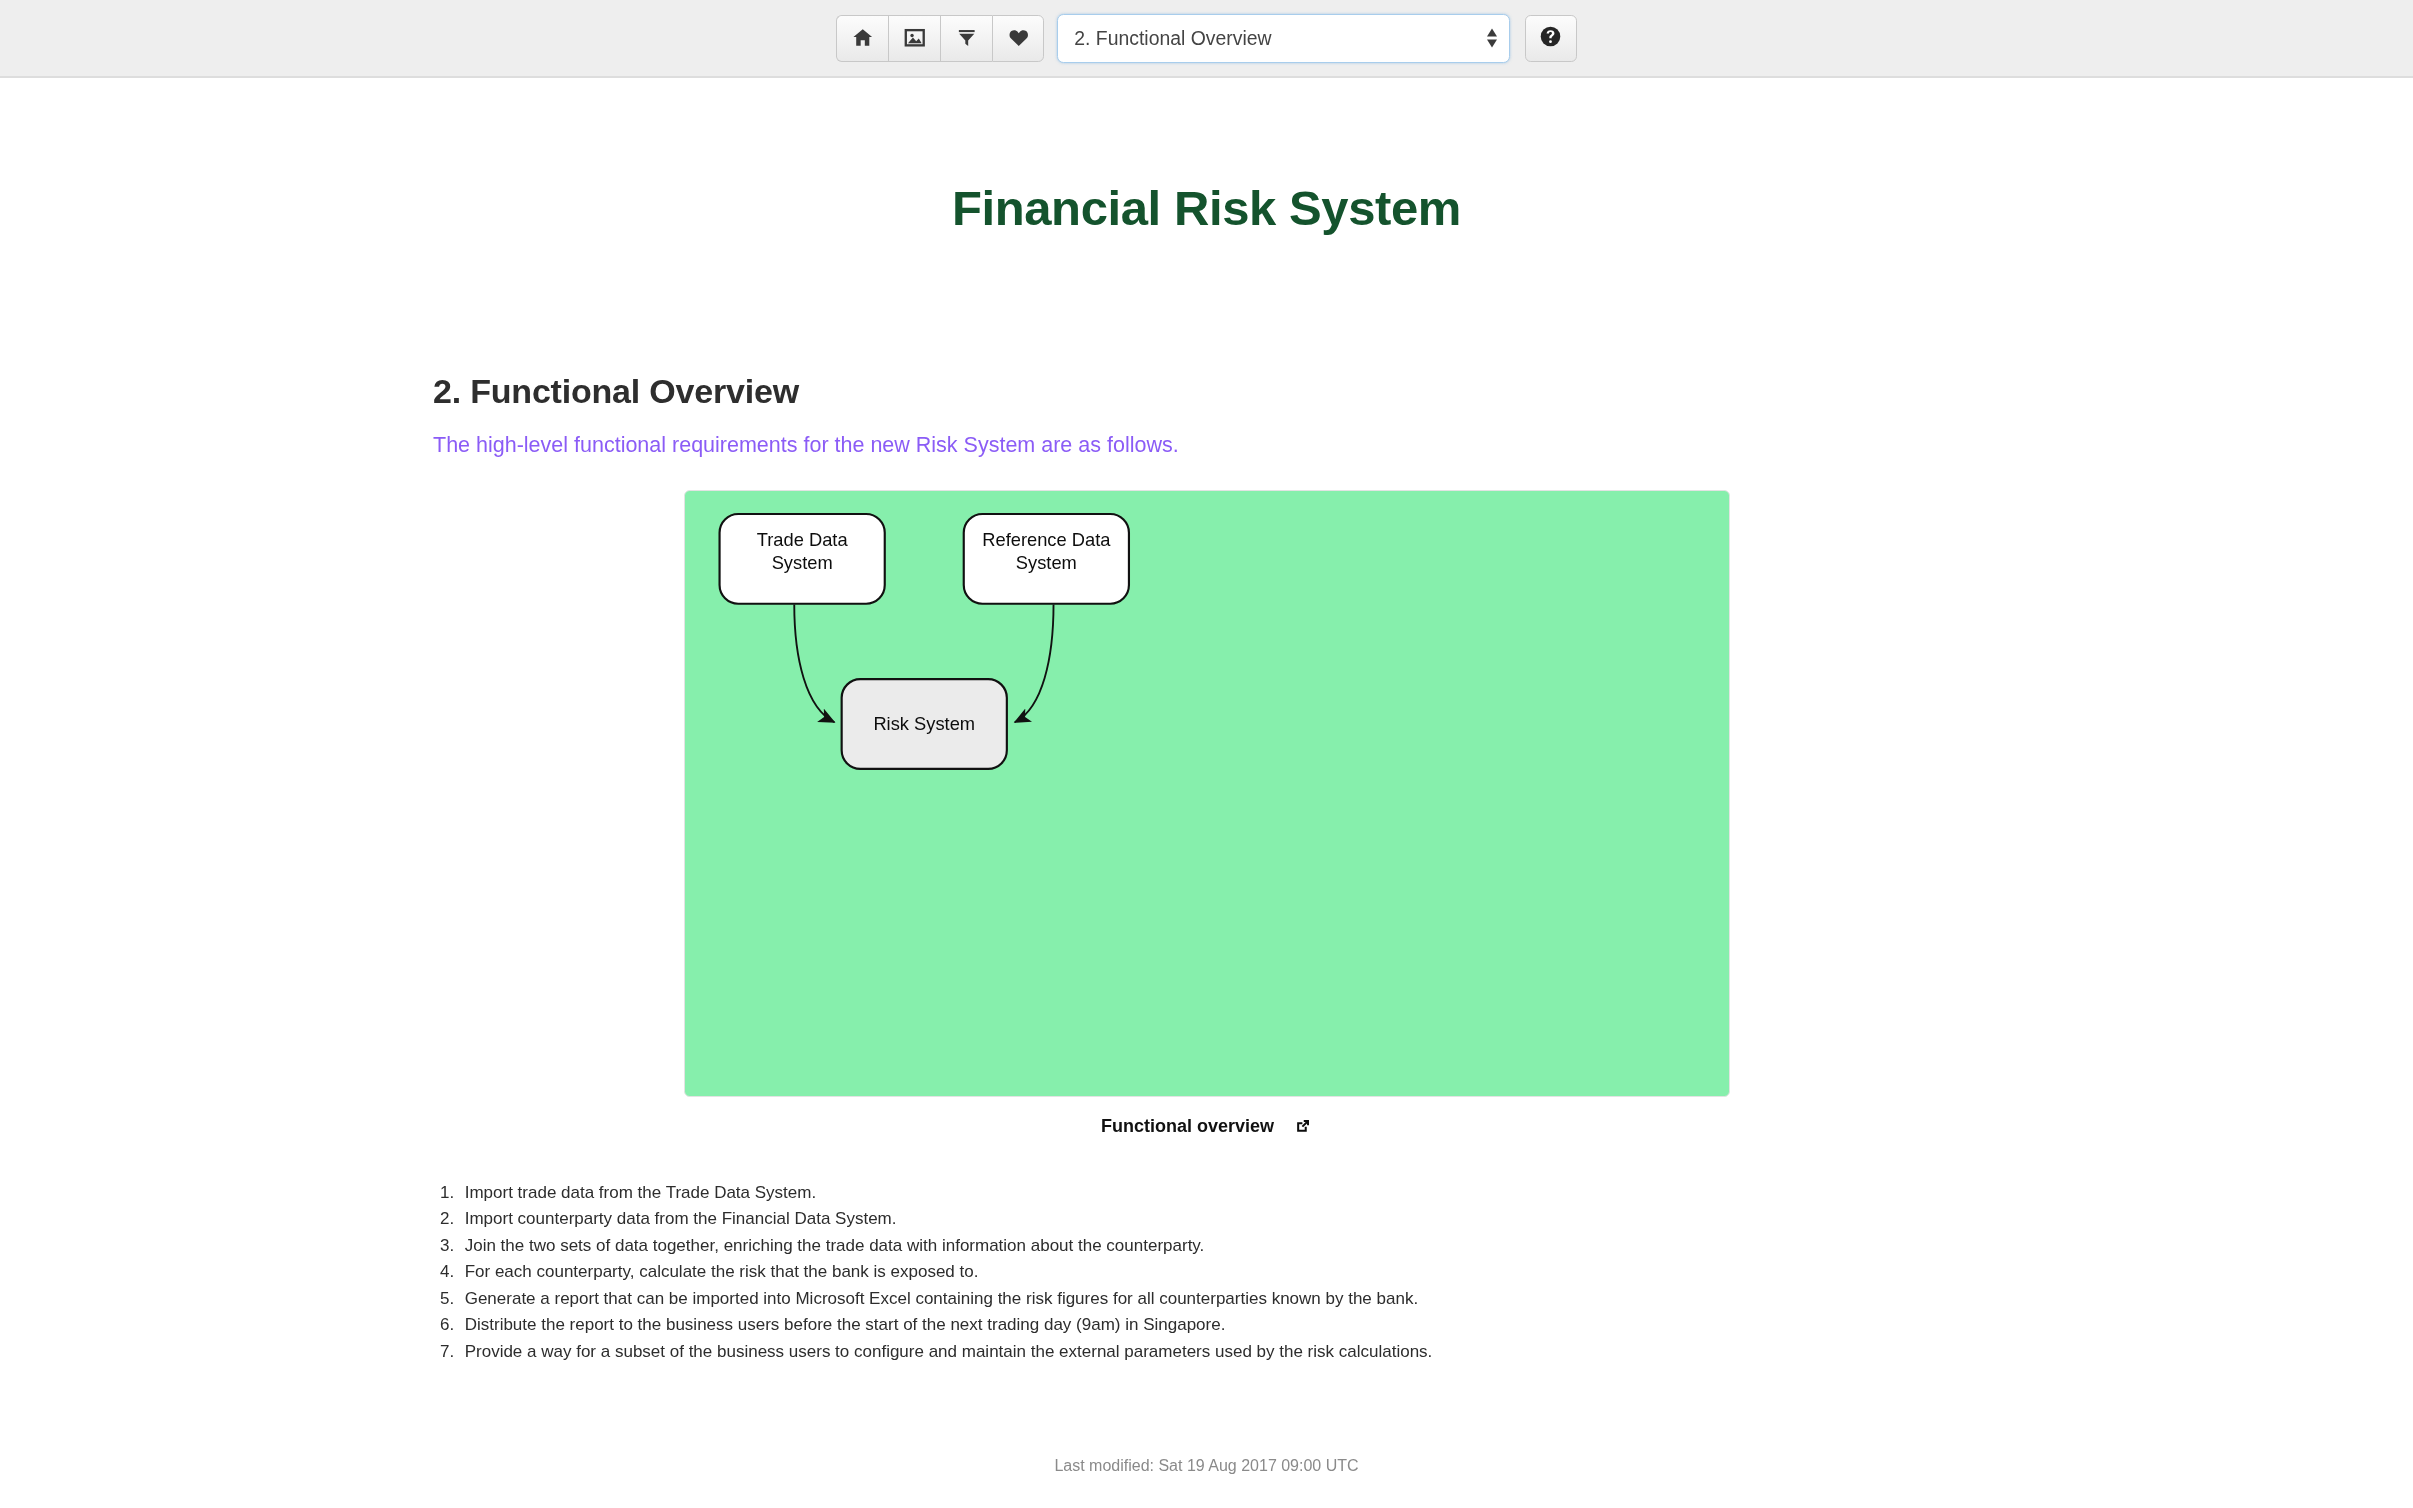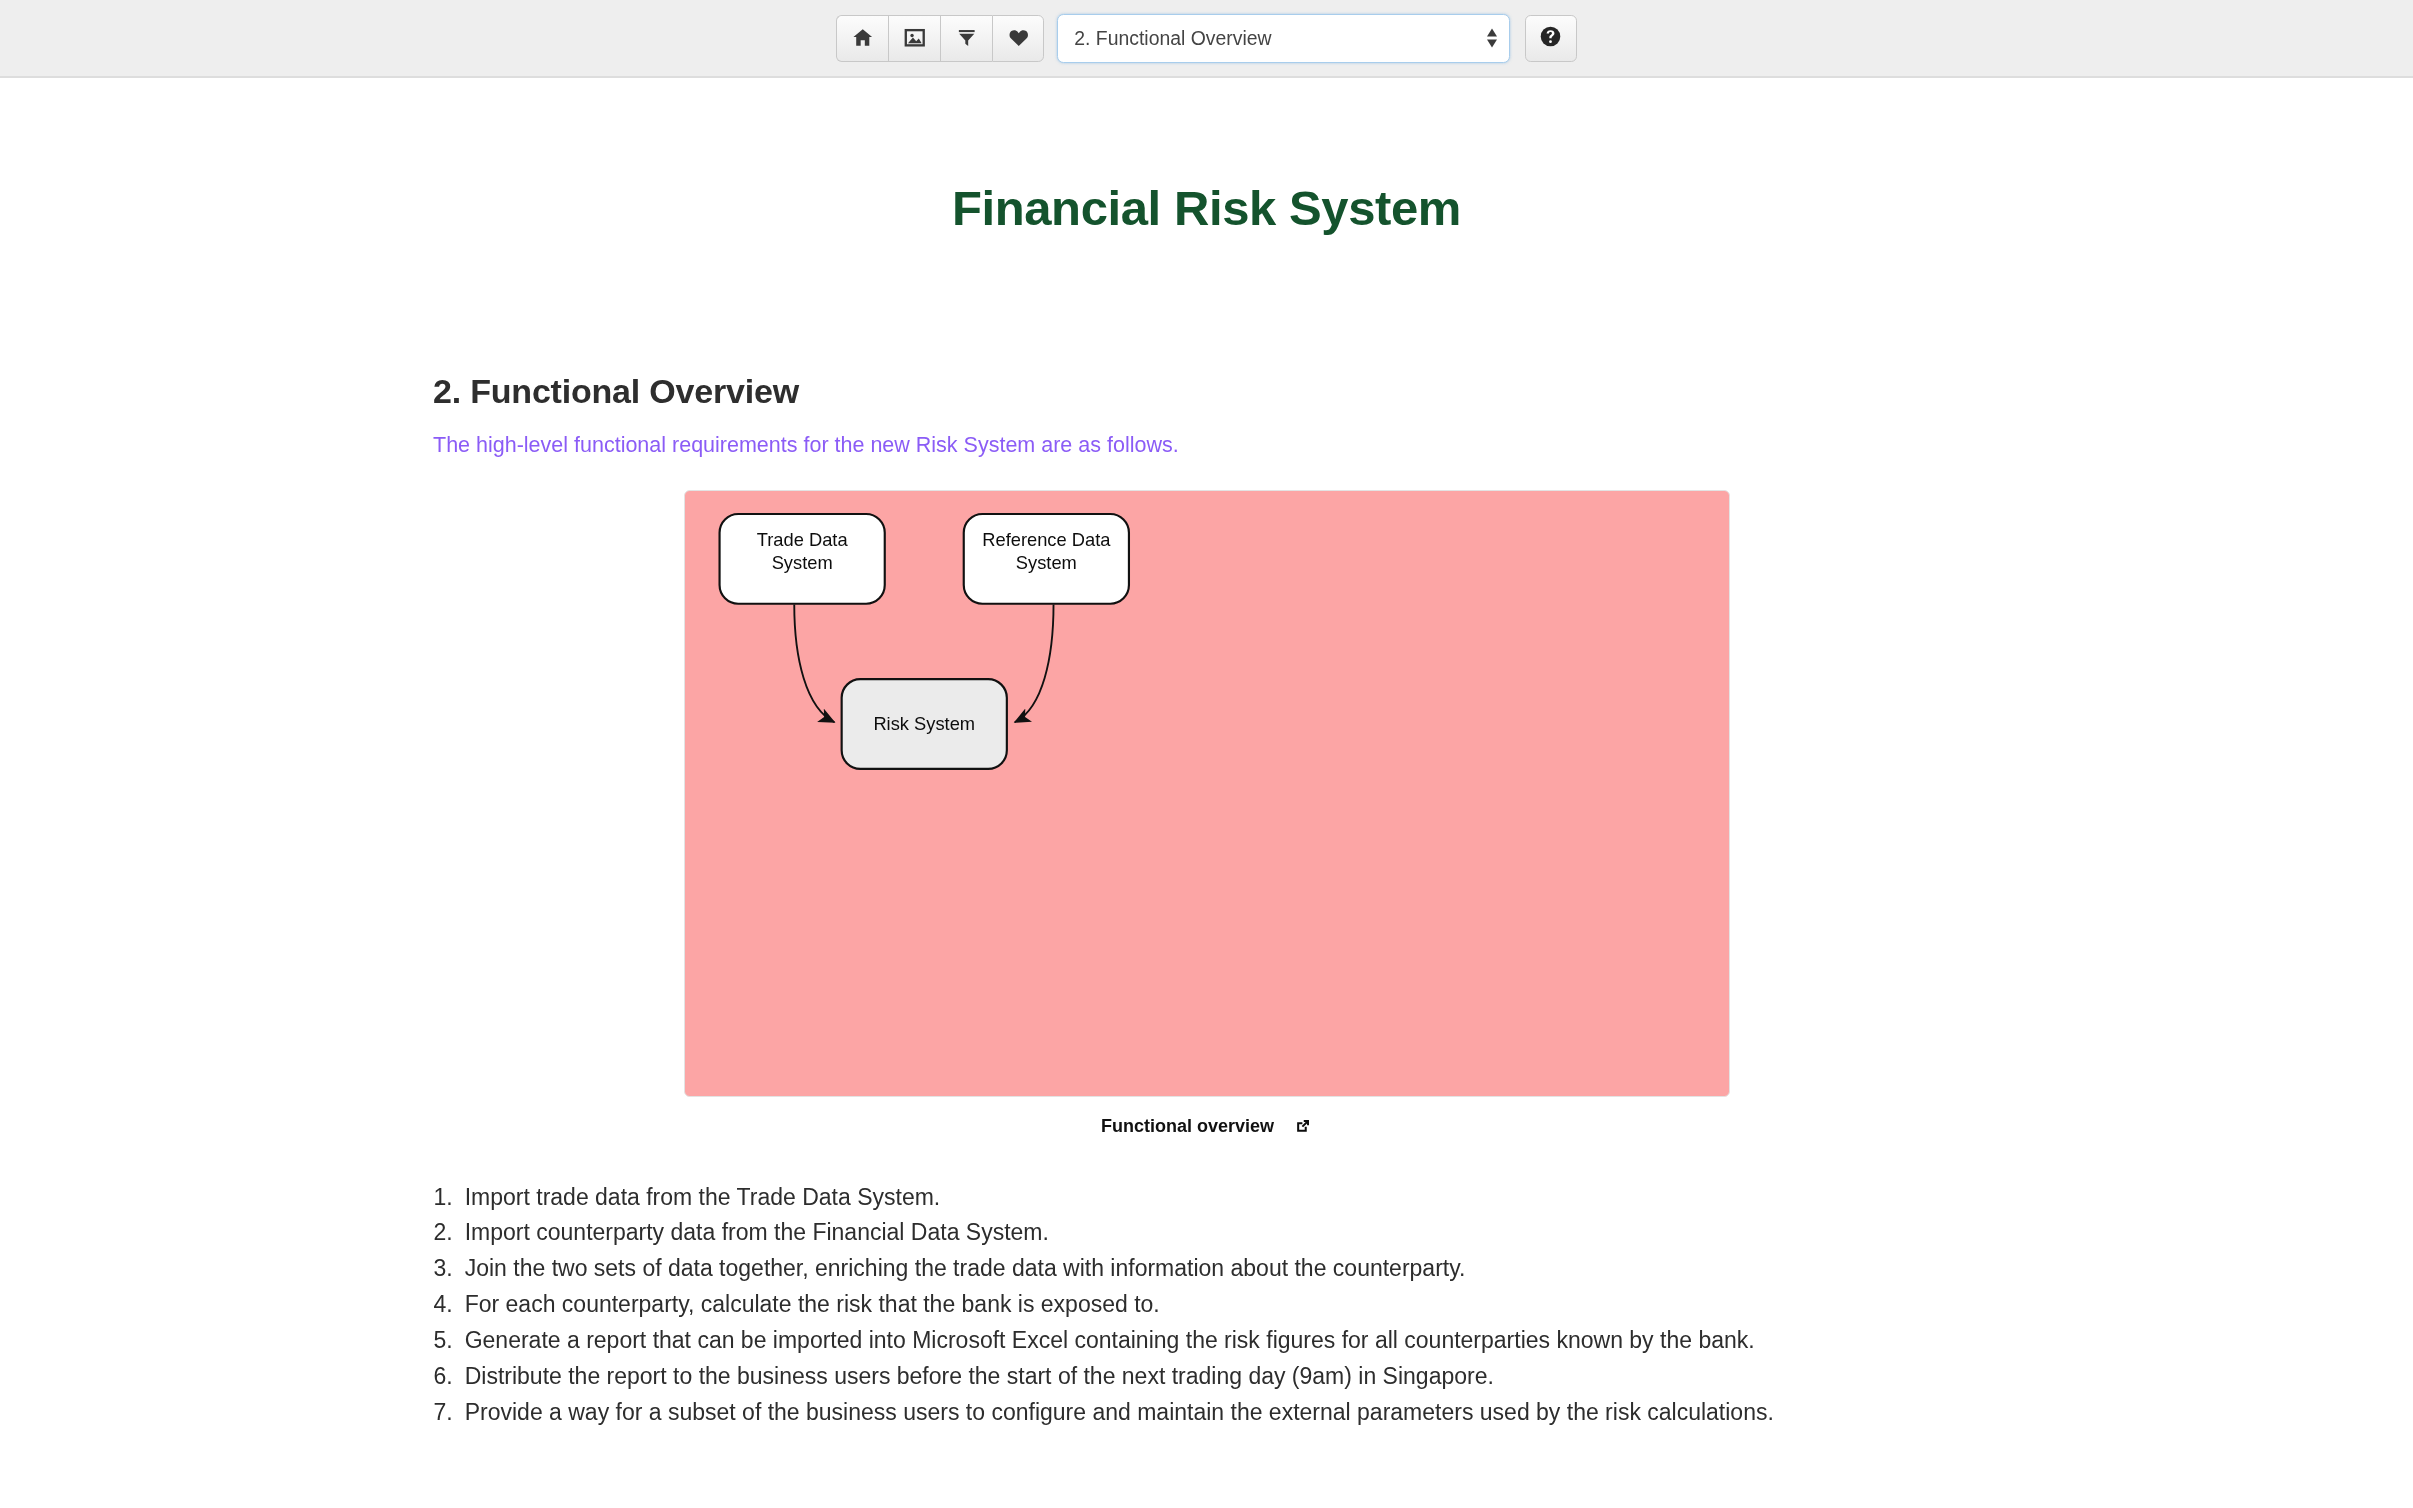--- a/index.html
+++ b/index.html
@@ -141,21 +141,21 @@
   
   .figure {
     margin: 30px auto 0 auto;
     width: 1046px;
   }
   .figure-frame {
     width: 1046px;
     height: 607px;
     border: 1.4px solid #e3e3e3;
     border-radius: 5.7px;
-    background: #fca5a5;
+    background: #86efac;
     position: relative;
   }
   .figure-frame svg { display: block; }
   .figure-caption {
     text-align: center;
     font-size: 18px;
     font-weight: bold;
     color: #111111;
     margin-top: 18.7px;
     display: flex;
@@ -163,21 +163,21 @@
     justify-content: center;
     gap: 20px;
   }
   .figure-caption .ext-icon { display: inline-flex; }
 
   
   ol.req-list {
     margin: 43px 0 0 0;
     padding: 0 0 0 57px;
     list-style: decimal;
-    font-size: 23px;
+    font-size: 17px;
     line-height: 1.56;
     color: #2d2d2d;
   }
   ol.req-list li {
     padding-left: 5.7px;
   }
 
   
   .footer {
     text-align: center;

